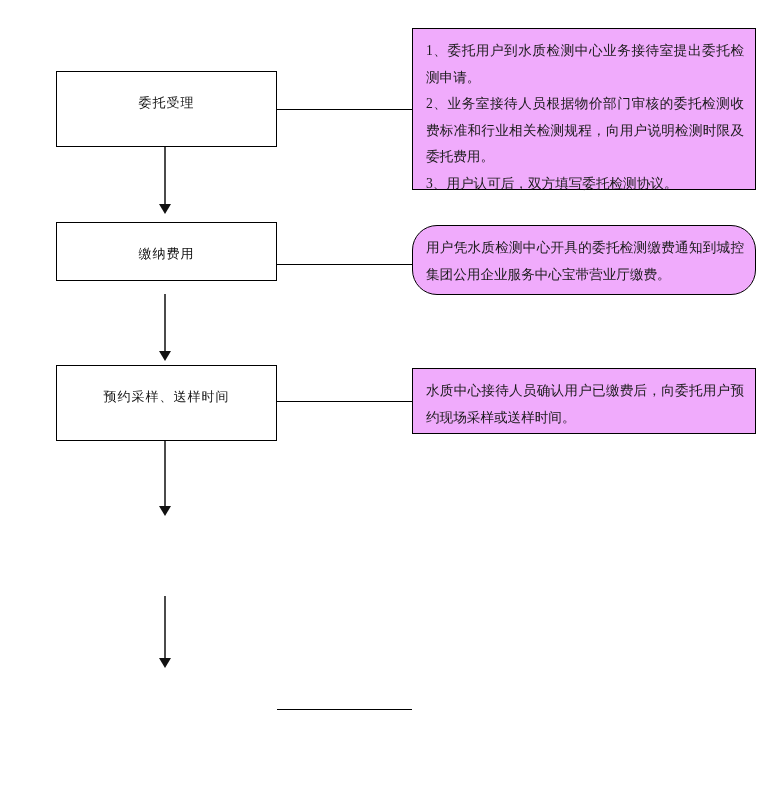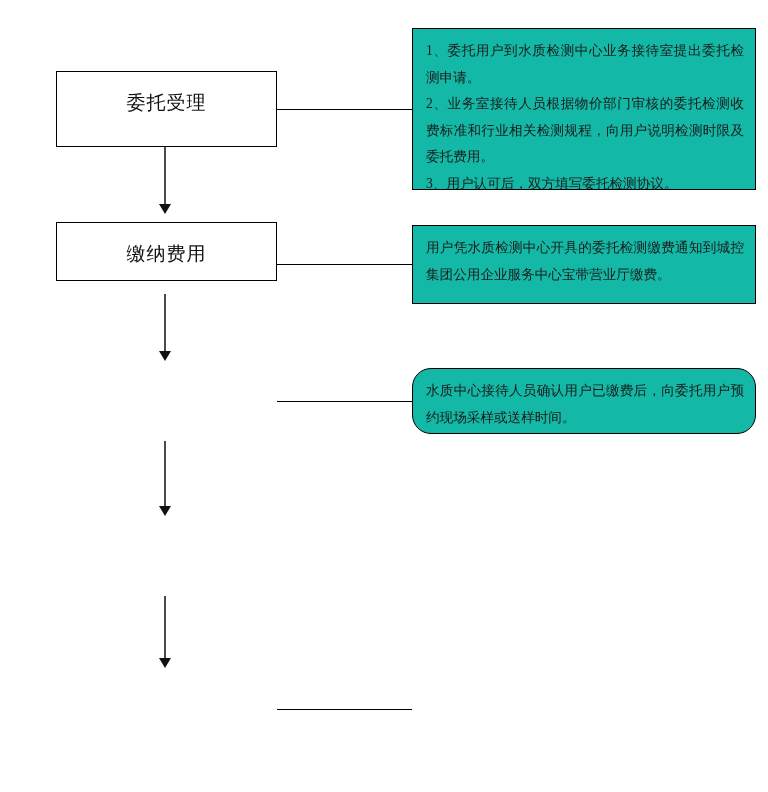--- a/index.html
+++ b/index.html
@@ -31,54 +31,54 @@
     border: 1.4px solid #000000;
     background: #ffffff;
   }
   .proc-label {
     position: absolute;
     left: 0;
     right: 0;
     top: 18px;
     text-align: center;
     font-family: "Liberation Sans", "DejaVu Sans", sans-serif;
-    font-size: 19px;
+    font-size: 13px;
     line-height: 26px;
     color: #111111;
     letter-spacing: 1px;
     white-space: nowrap;
   }
   .proc-box.b1 { top: 71px;  height: 76px; }
   .proc-box.b2 { top: 222px; height: 59px; }
   .proc-box.b3 { top: 365px; height: 76px; }
   .proc-box.b4 { top: 520px; height: 76px; }
   .proc-box.b5 { top: 672px; height: 76px; }
 
   
   .note-box {
     position: absolute;
     left: 412px;
     width: 344px;
     box-sizing: border-box;
     border: 1.4px solid #000000;
-    background: #14b8a6;
+    background: #f0abfc;
     padding: 9px 11px 9px 13px;
   }
   .note-text {
     font-family: "Liberation Serif", "DejaVu Serif", serif;
     font-size: 13.6px;
     line-height: 26.5px;
     color: #1a1a1a;
     text-align: justify;
     text-justify: inter-ideograph;
     white-space: pre-wrap;
   }
   .note-box.n1 { top: 28px;  height: 162px; }
-  .note-box.n2 { top: 225px; height: 79px; }
-  .note-box.n3 { top: 368px; height: 66px; border-radius: 19px; }
+  .note-box.n2 { top: 225px; height: 70px; border-radius: 25px; }
+  .note-box.n3 { top: 368px; height: 66px; }
   .note-box.n4 { top: 668px; height: 67px; }
 
   
   .h-connector {
     position: absolute;
     height: 0;
     border-top: 1.3px solid #000000;
   }
   .v-arrow {
     position: absolute;
@@ -121,20 +121,23 @@
   <div class="h-connector" style="left:277px; top:709px; width:135px;"></div>
 
   <div class="proc-box b1">
     <div class="proc-label">委托受理</div>
   </div>
 
   <div class="proc-box b2">
     <div class="proc-label">缴纳费用</div>
   </div>
 
+  <div class="proc-box b3">
+    <div class="proc-label">预约采样、送样时间</div>
+  </div>
 
 
 
   <div class="note-box n1">
     <div class="note-text">1、委托用户到水质检测中心业务接待室提出委托检测申请。
 2、业务室接待人员根据物价部门审核的委托检测收费标准和行业相关检测规程，向用户说明检测时限及委托费用。
 3、用户认可后，双方填写委托检测协议。</div>
   </div>
 
   <div class="note-box n2">

